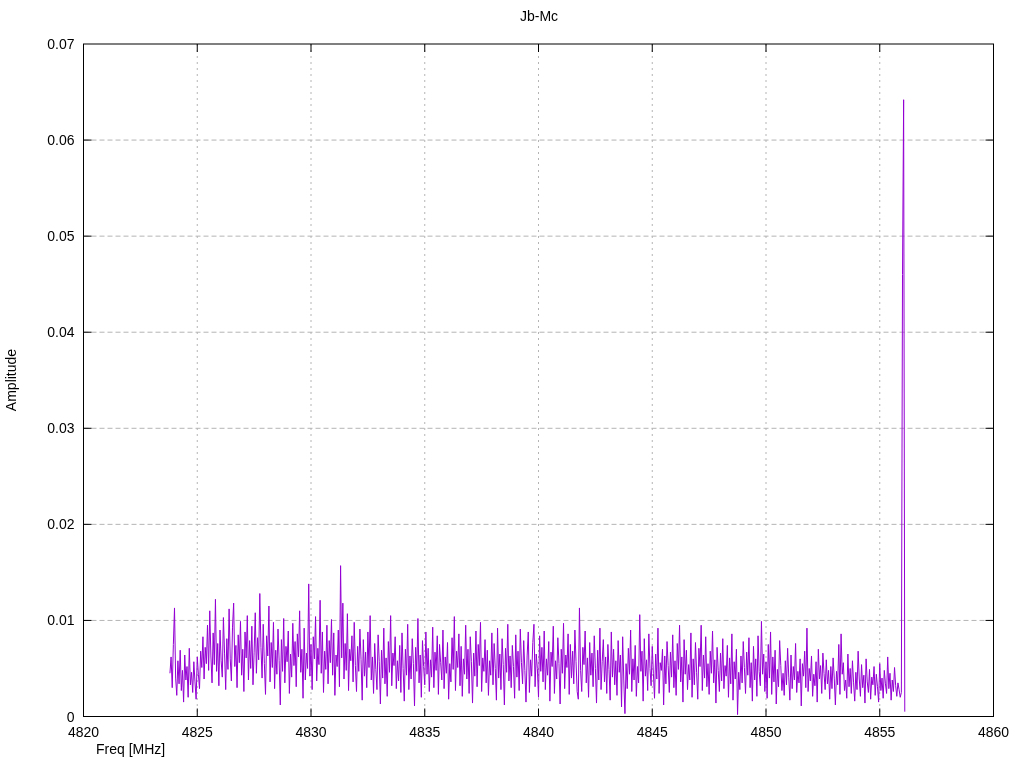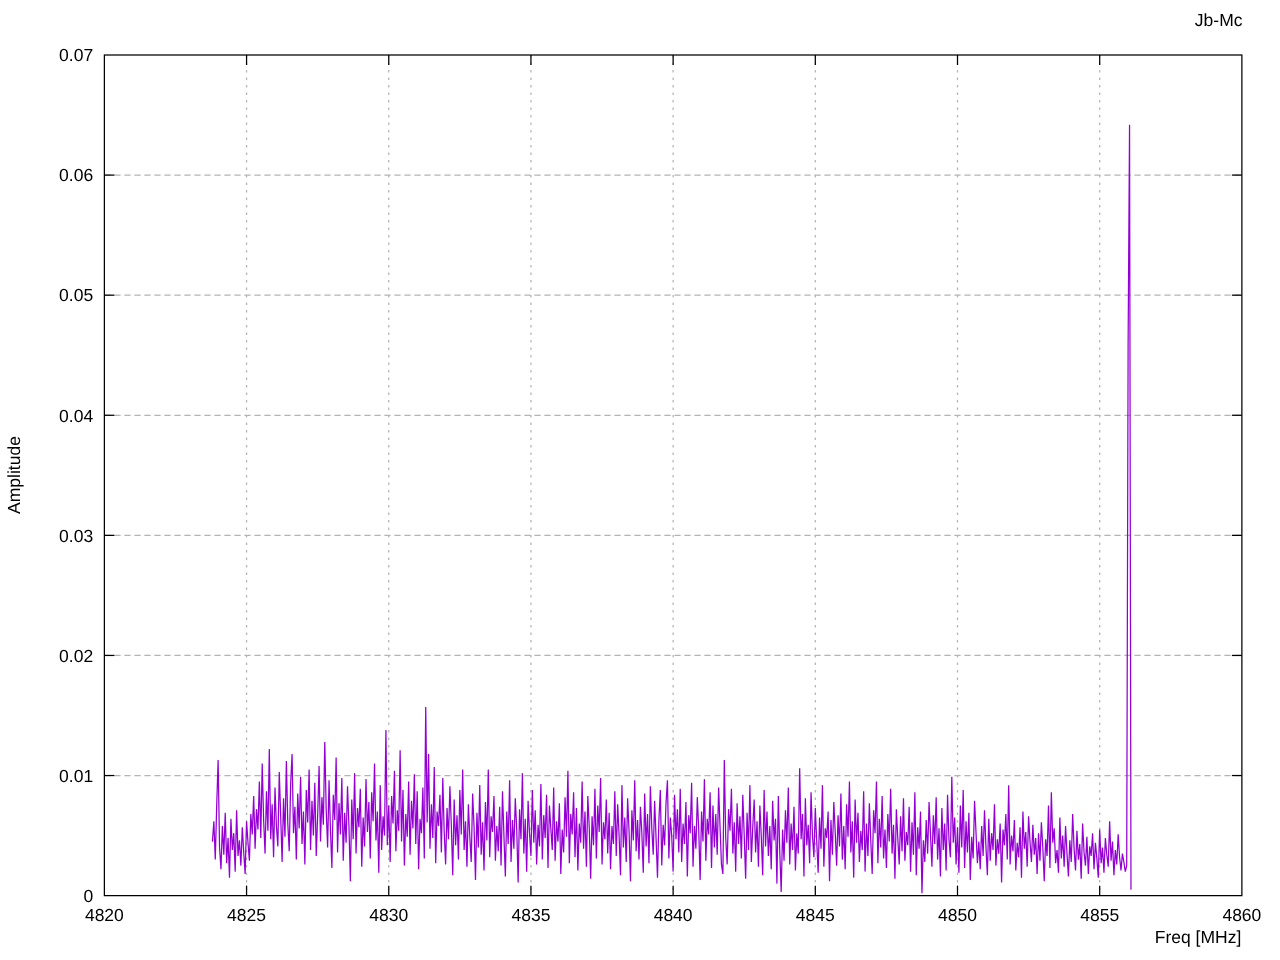--- a/index.html
+++ b/index.html
@@ -9,27 +9,27 @@
     height: 768px;
     background: #ffffff;
     font-family: "Liberation Sans", sans-serif;
     color: #000000;
     overflow: hidden;
   }
   #plot-svg { position: absolute; left: 0; top: 0; }
   .chart-title {
     position: absolute;
     left: 84px; top: 8px; width: 910px;
-    text-align: right;
+    text-align: center;
     font-size: 14px;
   }
   .x-label {
     position: absolute;
-    left: 83px; top: 741px; width: 910px;
-    text-align: right;
+    left: 96px; top: 741px; width: 910px;
+    text-align: left;
     font-size: 14px;
   }
   .y-label {
     position: absolute;
     left: 11px; top: 380px;
     transform: translate(-50%, -50%) rotate(-90deg);
     white-space: nowrap;
     font-size: 14px;
   }
 </style>

